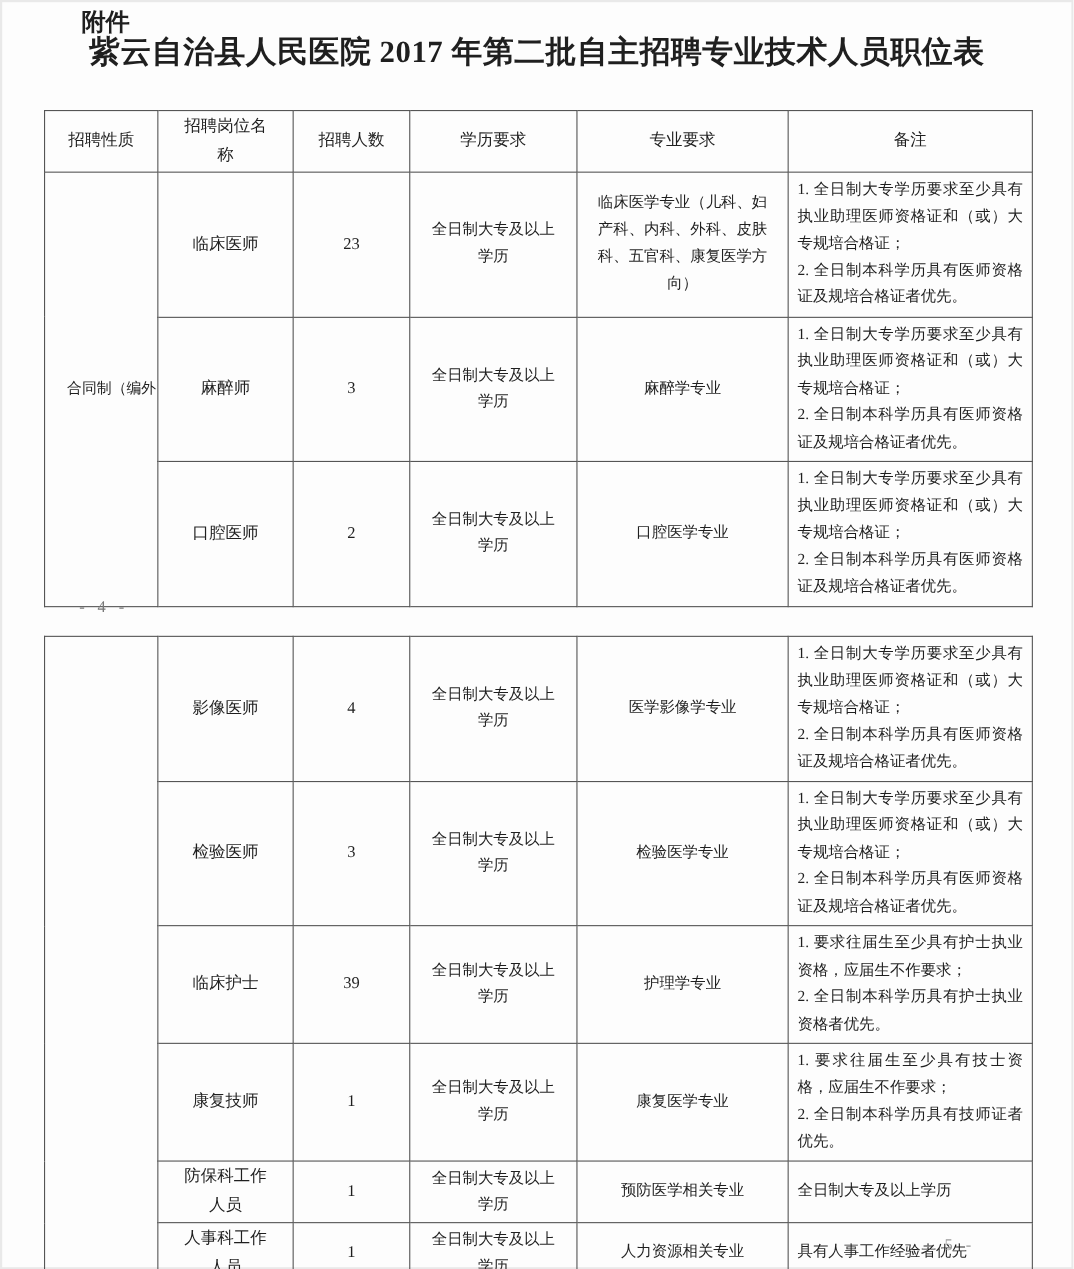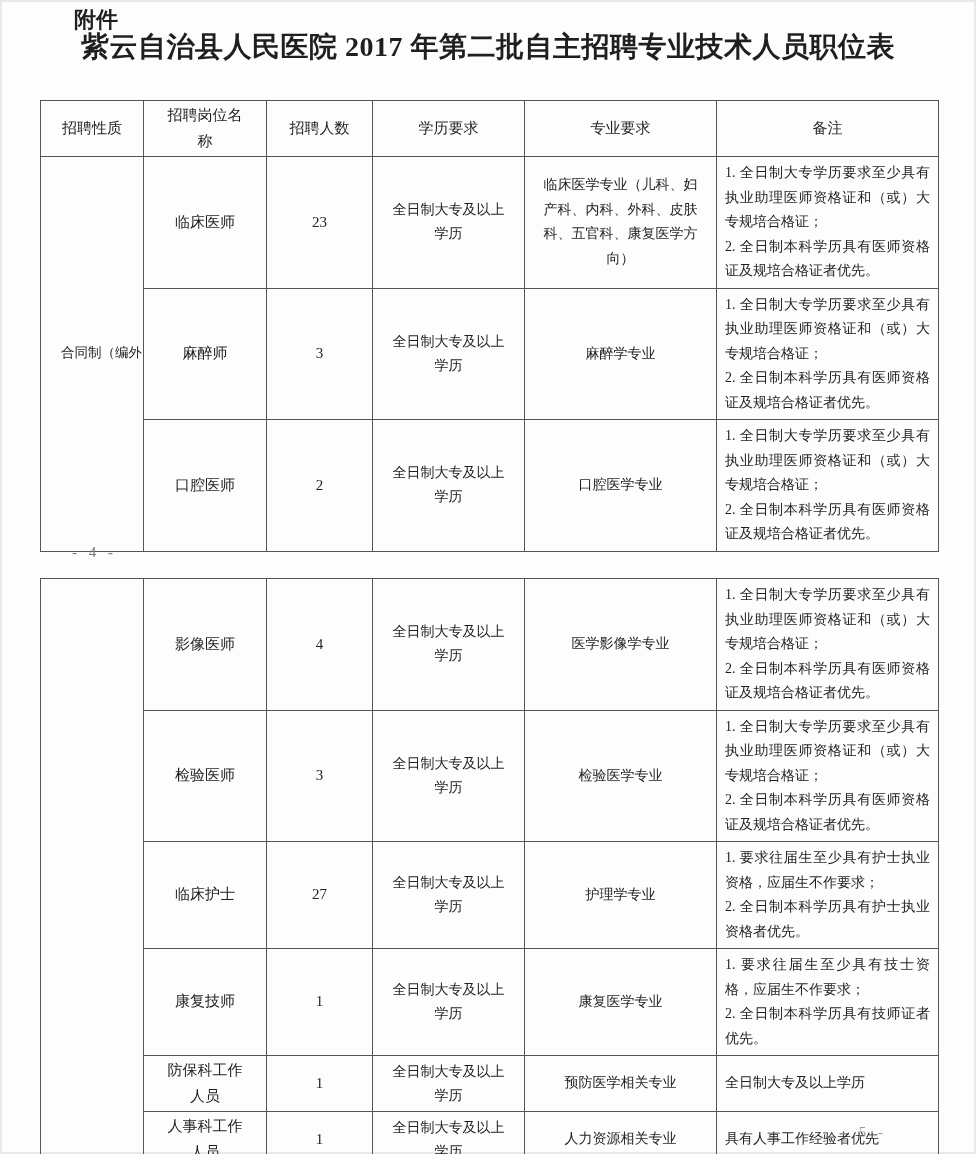--- a/index.html
+++ b/index.html
@@ -145,21 +145,21 @@
   <tr style="height:125px">
     <td>检验医师</td>
     <td>3</td>
     <td class="edu">全日制大专及以上学历</td>
     <td class="major">检验医学专业</td>
     <td class="remark">1. 全日制大专学历要求至少具有执业助理医师资格证和（或）大专规培合格证；
 2. 全日制本科学历具有医师资格证及规培合格证者优先。</td>
   </tr>
   <tr style="height:97px">
     <td>临床护士</td>
-    <td>27</td>
+    <td>39</td>
     <td class="edu">全日制大专及以上学历</td>
     <td class="major">护理学专业</td>
     <td class="remark">1. 要求往届生至少具有护士执业资格，应届生不作要求；
 2. 全日制本科学历具有护士执业资格者优先。</td>
   </tr>
   <tr style="height:96px">
     <td>康复技师</td>
     <td>1</td>
     <td class="edu">全日制大专及以上学历</td>
     <td class="major">康复医学专业</td>

